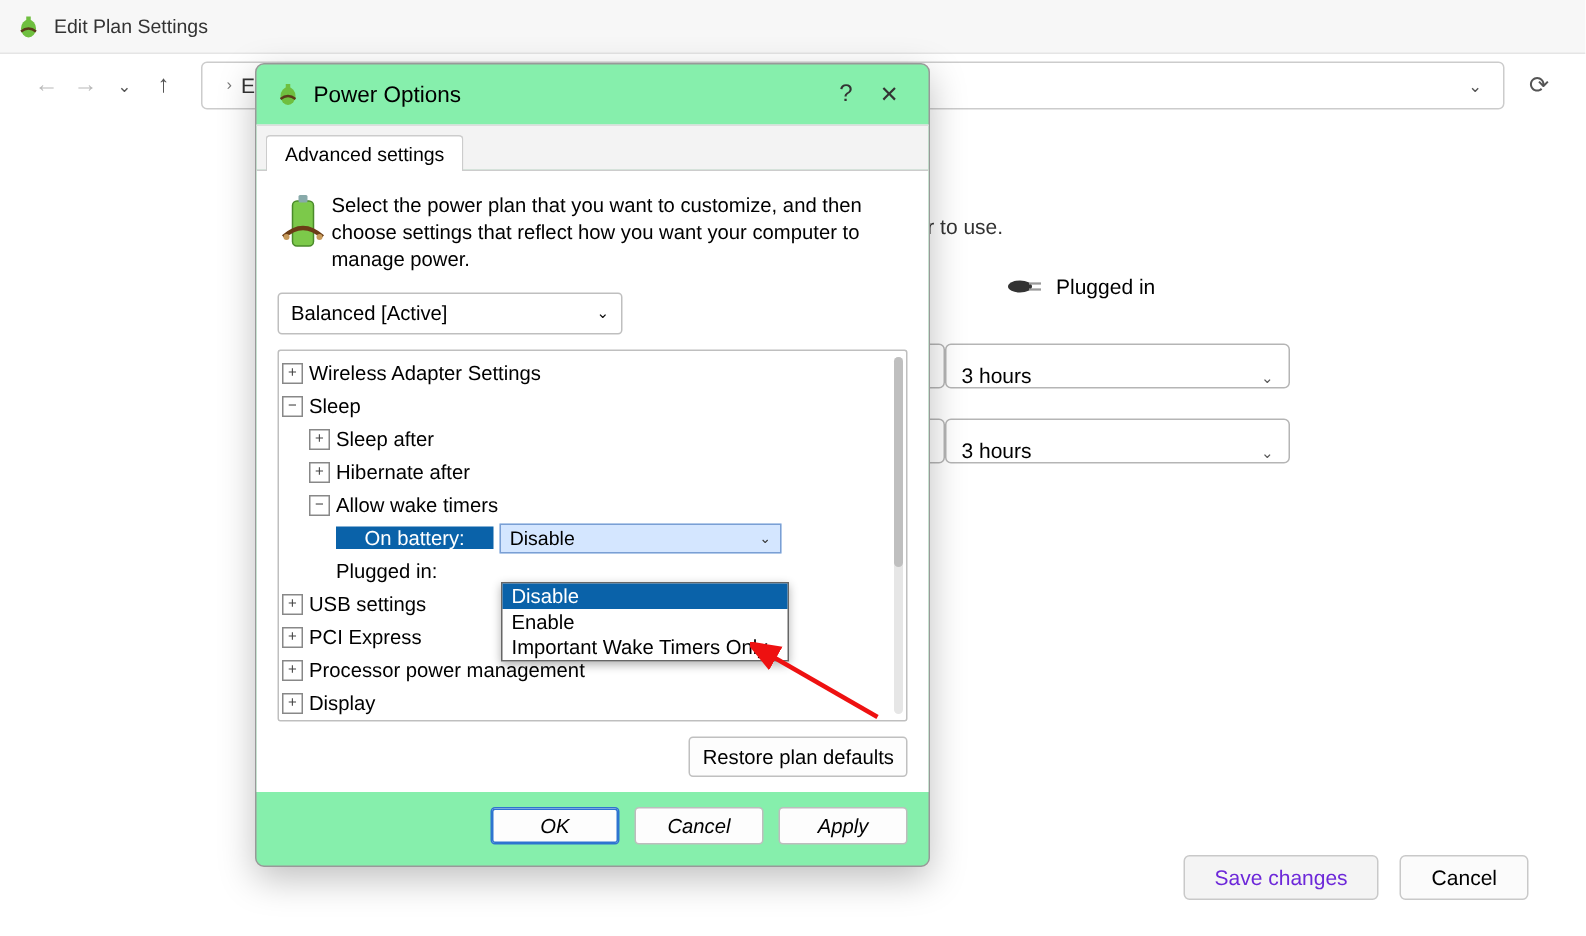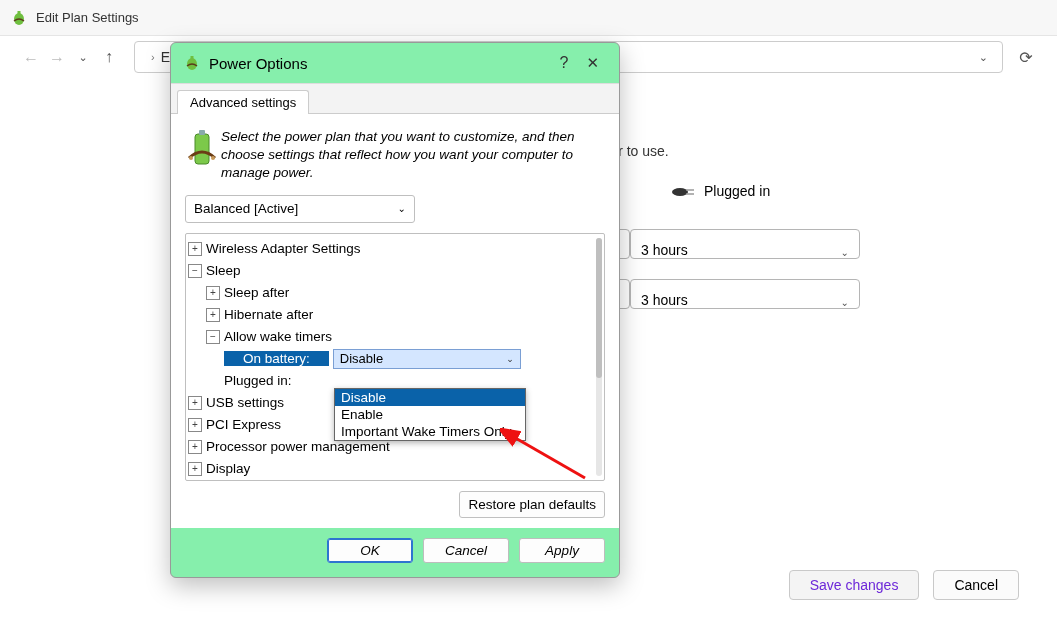--- a/index.html
+++ b/index.html
@@ -18,21 +18,21 @@
   .bc-sep { color: #777; margin: 0 6px; font-size: 11px; }
   .bc-item { color: #333; }
   .bc-chevron { margin-left: auto; color: #555; font-size: 11px; padding: 0 4px; }
   .refresh { color: #555; font-size: 16px; width: 26px; text-align: center; cursor: pointer; }
 
   
   .body-area { padding: 20px 60px; position: relative; }
   .body-heading { font-size: 18px; color: #0a62a9; margin: 10px 0 14px 80px; }
   .body-sub { color: #333; margin: 0 0 24px 80px; }
   .columns-header { display: flex; margin-left: 400px; align-items: center; }
-  .col-head { display: flex; align-items: flex-end; width: 250px; font-size: 14px; }
+  .col-head { display: flex; align-items: center; width: 250px; font-size: 14px; }
   .col-head .emoji { margin-right: 8px; font-size: 18px; }
 
   .setting-row { display: flex; margin-left: 160px; margin-top: 28px; align-items: center; }
   .dd { width: 230px; height: 30px; border: 1px solid #b5b5b5; border-radius: 4px; display: flex; align-items: flex-end; padding: 0 10px; justify-content: space-between; }
   .dd .chv { color: #555; font-size: 10px; }
 
   .footer-buttons { position: absolute; right: 38px; bottom: 24px; display: flex; gap: 14px; }
   .btn { border: 1px solid #c9c9c9; border-radius: 4px; background: #fbfbfb; padding: 6px 20px; font-size: 14px; cursor: pointer; }
   .btn.disabled { color: #6d28d9; background: #f4f4f4; cursor: default; }
 
@@ -40,21 +40,21 @@
   .dialog { position: absolute; left: 170px; top: 42px; width: 450px; background: #86efac; border: 1px solid #999; border-radius: 6px; box-shadow: 0 8px 24px rgba(0,0,0,.25); }
   .dlg-titlebar { height: 40px; display: flex; align-items: center; padding: 0 12px; }
   .dlg-titlebar .t { font-size: 15px; margin-left: 8px; }
   .dlg-help { margin-left: auto; font-size: 16px; color: #333; padding: 0 10px; cursor: pointer; }
   .dlg-close { font-size: 15px; color: #333; padding: 0 8px; cursor: pointer; }
 
   .dlg-tabbar { background: #f3f3f3; border-top: 1px solid #ddd; height: 30px; display: flex; align-items: flex-end; padding-left: 6px; }
   .tab { background: #fff; border: 1px solid #ccc; border-bottom: none; border-radius: 3px 3px 0 0; padding: 4px 12px; font-size: 13px; position: relative; top: 1px; }
 
   .dlg-body { border-top: 1px solid #ccc; padding: 14px 14px 10px; background: #fff; }
-  .dlg-desc-row { display: flex; font-style: italic; }
+  .dlg-desc-row { display: flex; }
   .battery-icon { width: 36px; flex-shrink: 0; }
   .dlg-desc { font-size: 13.5px; line-height: 1.35; }
 
   .plan-select { margin-top: 12px; border: 1px solid #bfbfbf; height: 28px; width: 230px; display: flex; align-items: center; justify-content: space-between; padding: 0 8px; font-size: 13.5px; border-radius: 3px; cursor: pointer; }
 
   .tree-box { margin-top: 10px; border: 1px solid #bfbfbf; height: 248px; position: relative; overflow: hidden; border-radius: 2px; }
   .tree-scroll { position: absolute; right: 2px; top: 4px; bottom: 4px; width: 6px; background: #e6e6e6; border-radius: 3px; }
   .tree-thumb { position: absolute; top: 0; left: 0; right: 0; height: 140px; background: #bfbfbf; border-radius: 3px; }
 
   .tree { padding: 4px 2px; font-size: 13.5px; }

